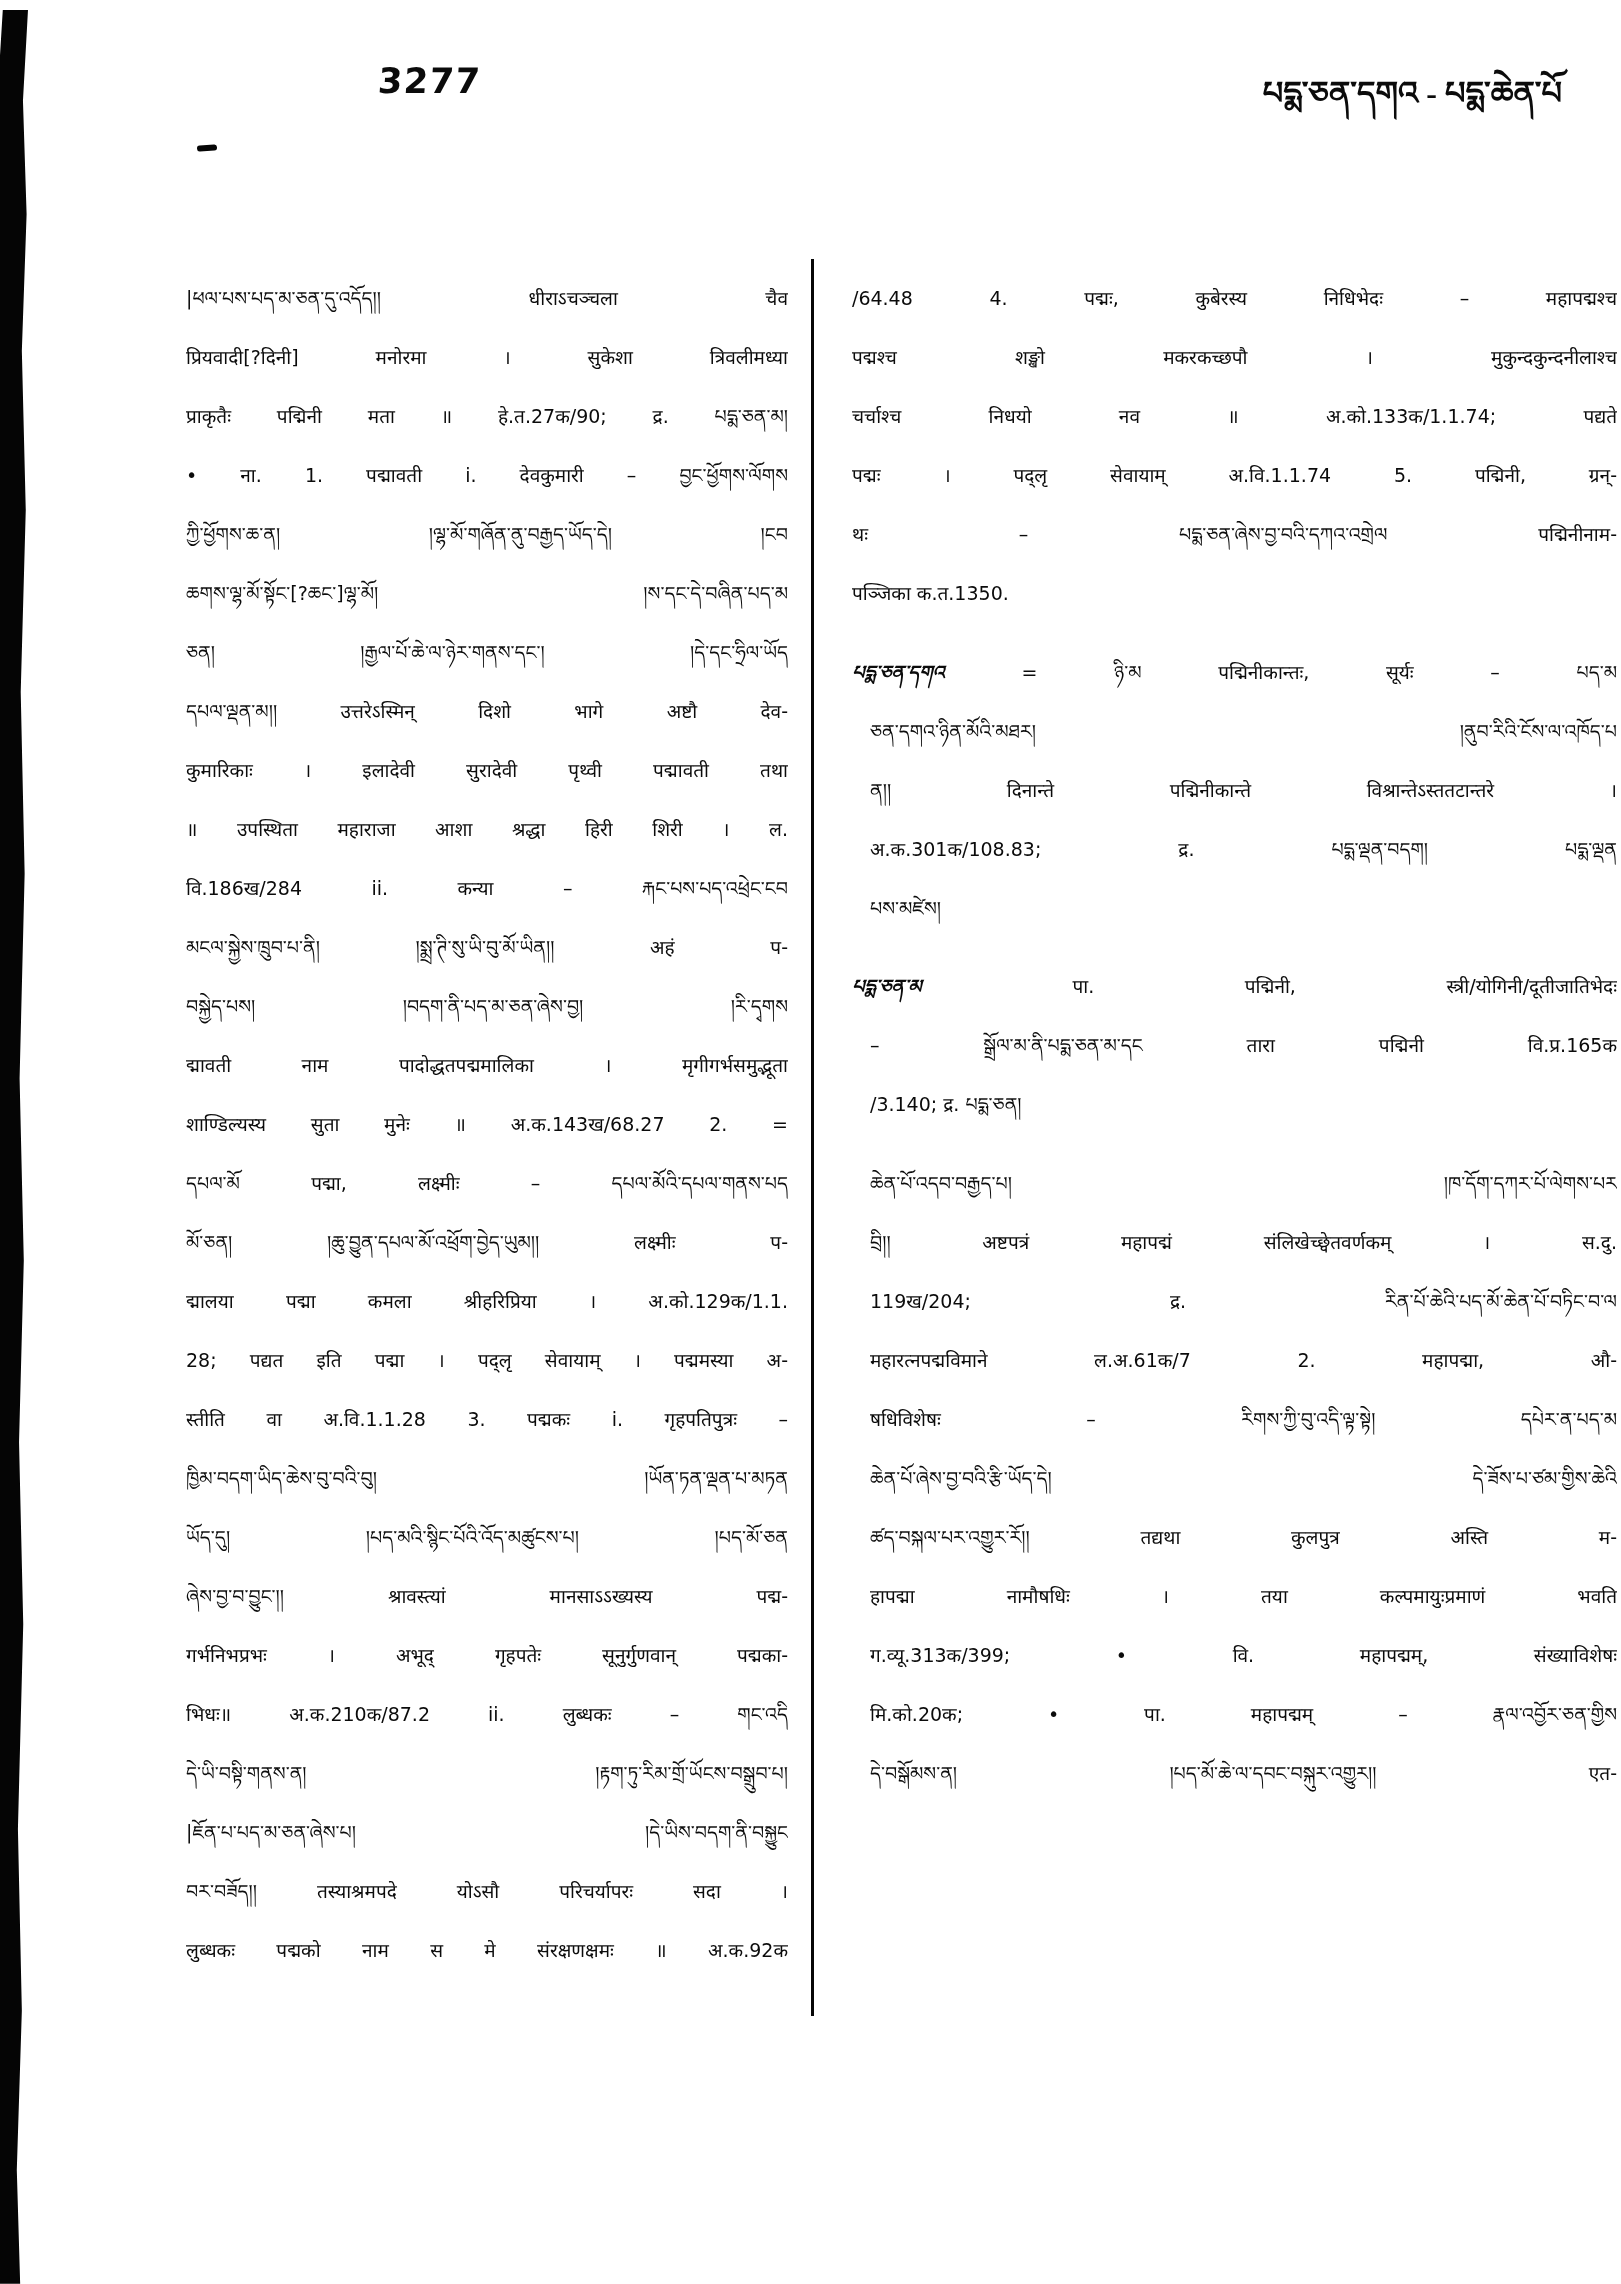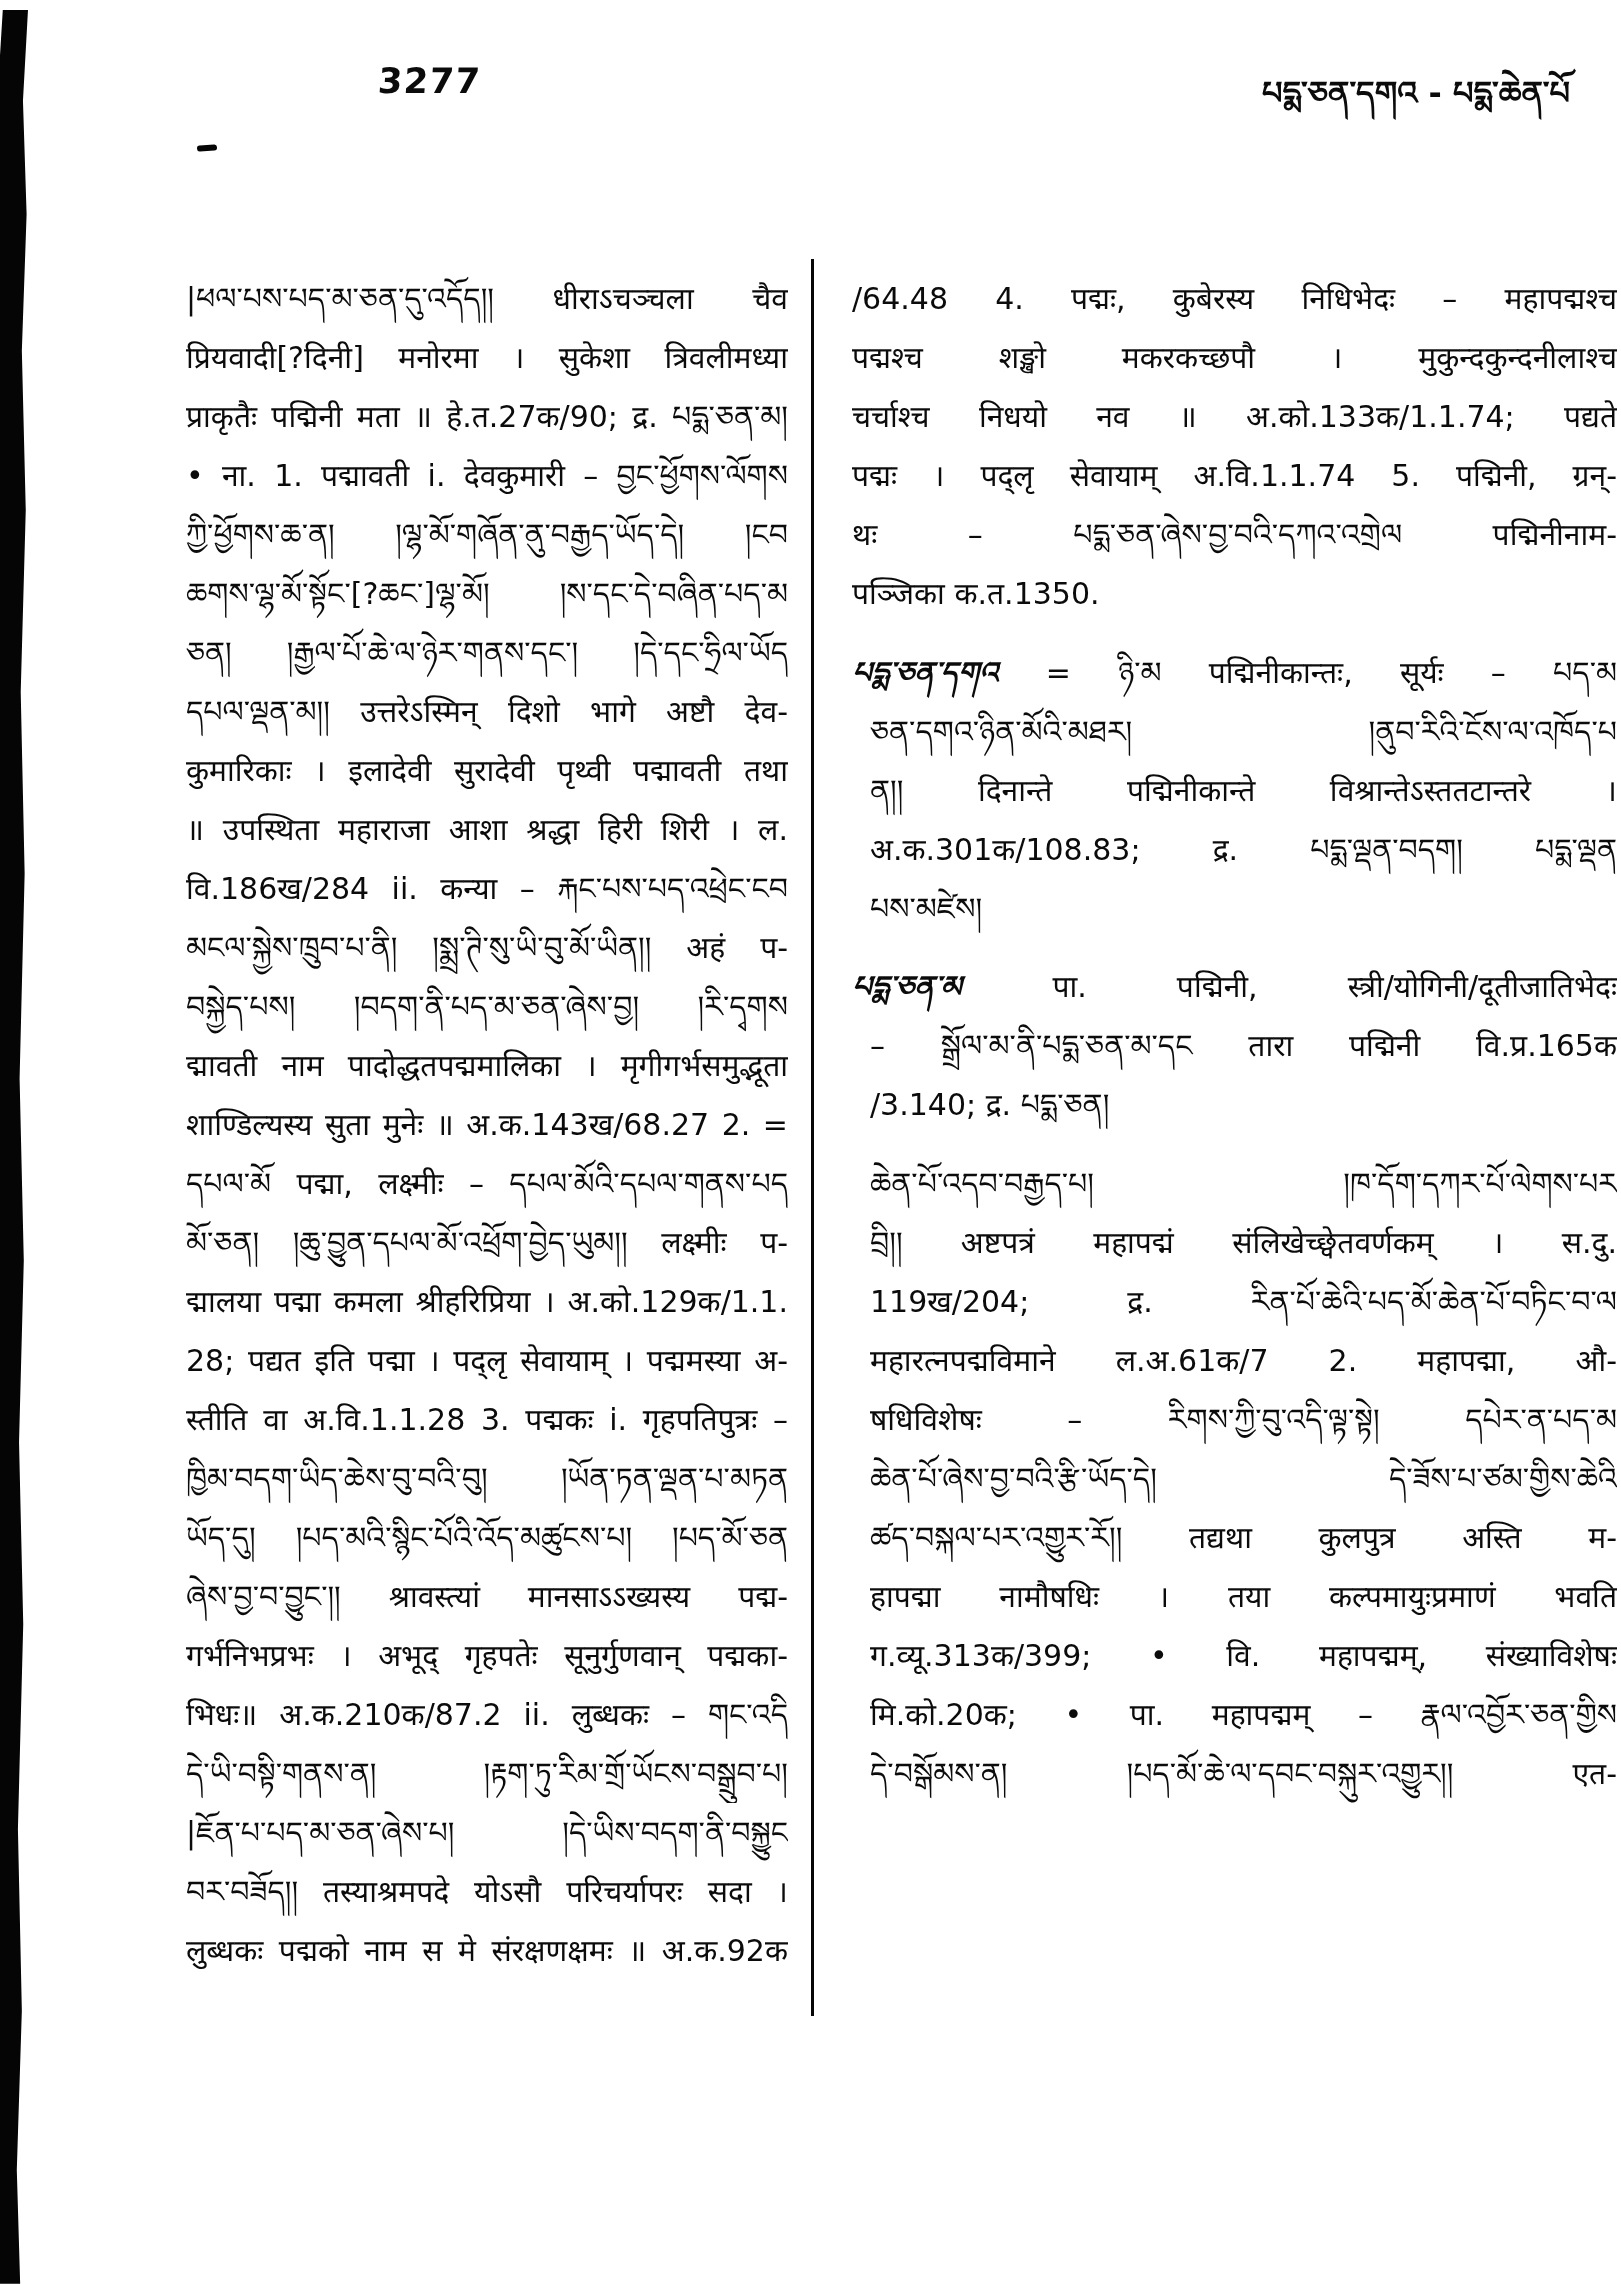--- a/index.html
+++ b/index.html
@@ -22,35 +22,35 @@
     position:absolute;left:197px;top:145px;width:19.5px;height:5.6px;
     background:#050505;border-radius:2.8px;transform:rotate(-4deg);
   }
   
   #page-number{
     position:absolute;left:378px;top:61px;
     font-size:35px;font-weight:bold;letter-spacing:1.4px;
     transform:skewX(-4deg);
   }
   #header-right{
-    position:absolute;right:51px;top:57px;
-    font-size:32px;font-weight:bold;white-space:nowrap;
+    position:absolute;right:59px;top:57px;
+    font-size:32px;font-weight:bold;white-space:nowrap;font-family:Liberation Serif, serif;
   }
   
   #column-divider{
     position:absolute;left:811px;top:259px;width:2.8px;height:1757px;
     background:#060606;
   }
   
   .column{position:absolute;top:269px;}
   #left-column{left:186px;width:602px;}
   #right-column{left:852px;width:765px;}
   .block{margin-bottom:19.5px;}
   .line{
-    font-size:30px;line-height:59px;height:59px;
+    font-size:19px;line-height:59px;height:59px;
     white-space:nowrap;overflow:hidden;
     text-align:justify;text-align-last:justify;
   }
   .line.noj{text-align-last:left;}
   .line.cont{padding-left:18px;}
   .hw{font-weight:bold;font-style:italic;}
 </style>
 </head>
 <body>
 

